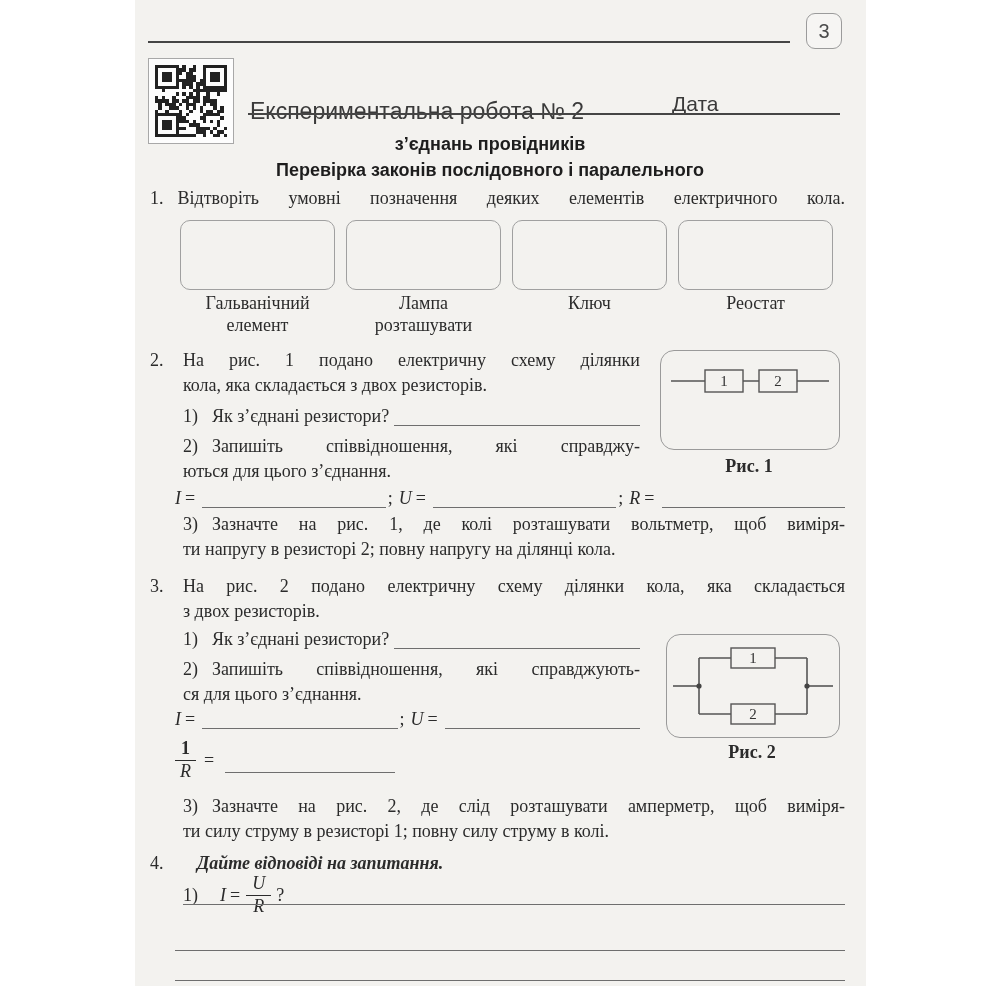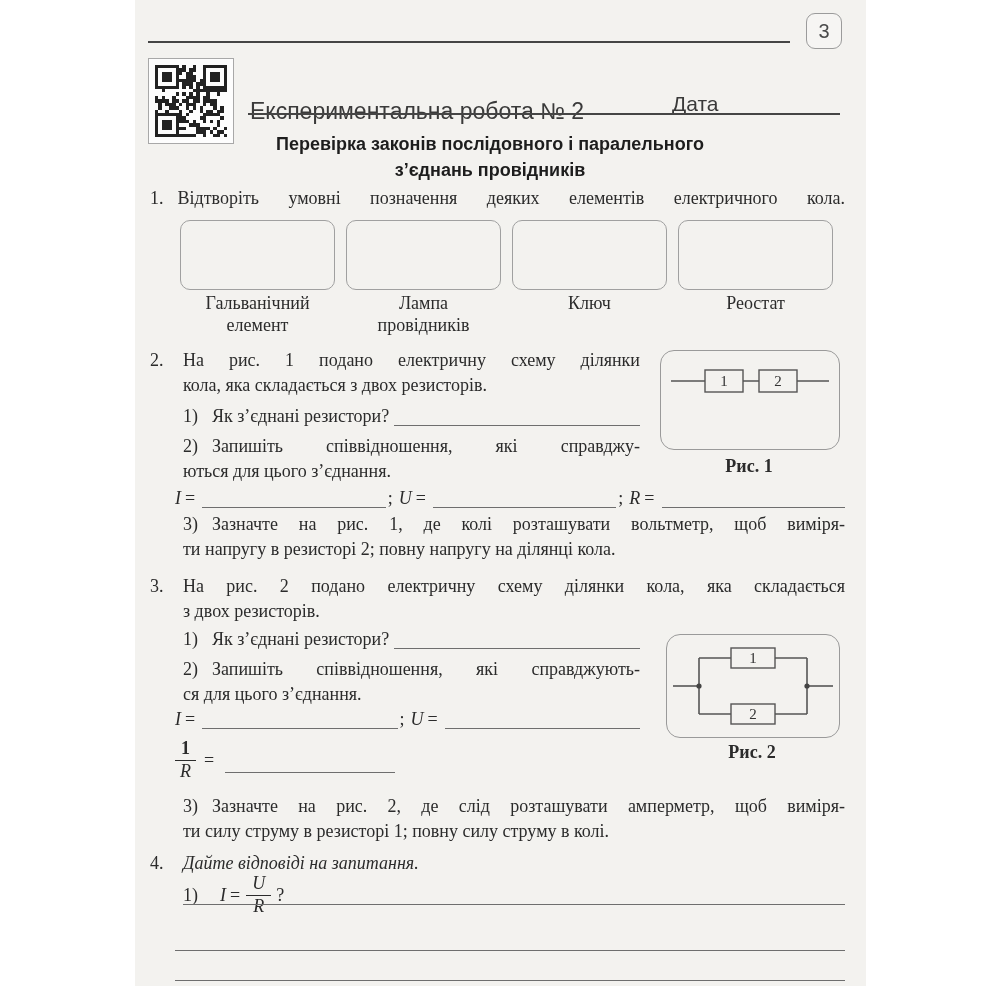--- a/index.html
+++ b/index.html
@@ -28,21 +28,21 @@
   .box-labels > div { flex:1; text-align:center; }
   .figure { position:absolute; border:1.5px solid #9a9a9a; border-radius:14px; display:flex; align-items:flex-start; justify-content:center; }
   .fig-caption { position:absolute; text-align:center; font-weight:bold; font-size:18px; }
   .mvar { font-style:italic; margin-right:4px; }
   .meq { margin-right:2px; }
   .msep { margin:0 6px 0 2px; }
   .frac { display:inline-flex; flex-direction:column; align-items:center; line-height:1.1; font-style:italic; vertical-align:middle; font-size:18px; }
   .frac .fnum { padding:0 6px 1px; border-bottom:1.6px solid #2b2b2b; }
   .frac .fden { padding-top:1px; }
   .frac.one .fnum { font-style:normal; font-weight:bold; }
-  .bold-it { font-weight:normal; font-style:italic; }
+  .bold-it { font-weight:bold; font-style:italic;margin-left:14px; }
   svg .wire { stroke:#555; stroke-width:1.6; fill:none; }
   svg .res { fill:#f3f2ef; stroke:#555; stroke-width:1.4; }
   svg .rnum { font-family:"Liberation Serif",serif; font-size:15px; fill:#333; text-anchor:middle; }
   svg .dot { fill:#444; }
 </style>
 </head>
 <body>
 
 <div class="page">
 
@@ -297,42 +297,42 @@
       </svg>
   </div>
 
   <div class="hdr">
     <span class="title">Експериментальна робота № 2</span>
     <span class="date">Дата</span>
   </div>
   <div class="rule" style="left:113px; top:113px; width:592px; height:2.2px;"></div>
 
   <div class="subtitle">
+    <div>з’єднань провідників</div>
     <div>Перевірка законів послідовного і паралельного</div>
-    <div>з’єднань провідників</div>
   </div>
 
   <div class="abs body-text jline" style="left:15px; top:186px; width:695px;">
     <span class="inum">1.</span><span>Відтворіть умовні позначення деяких елементів електричного кола.</span>
   </div>
 
   <div class="boxes">
     <div class="sym-box"></div>
     <div class="sym-box"></div>
     <div class="sym-box"></div>
     <div class="sym-box"></div>
   </div>
   <div class="box-labels">
     <div>
       <div>Гальванічний</div>
       <div>елемент</div>
     </div>
     <div>
       <div>Лампа</div>
-      <div>провідників</div>
+      <div>розташувати</div>
     </div>
     <div>
       <div>Ключ</div>
       <div></div>
     </div>
     <div>
       <div>Реостат</div>
       <div></div>
     </div>
   </div>

